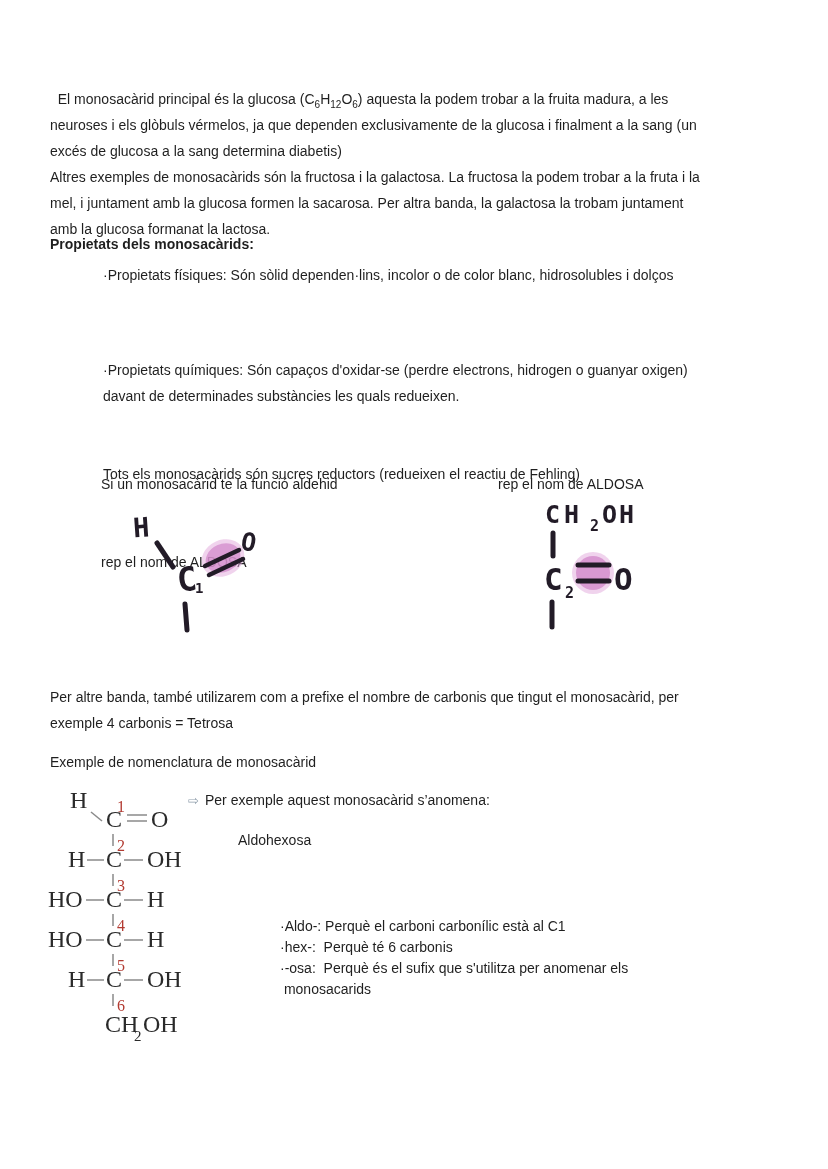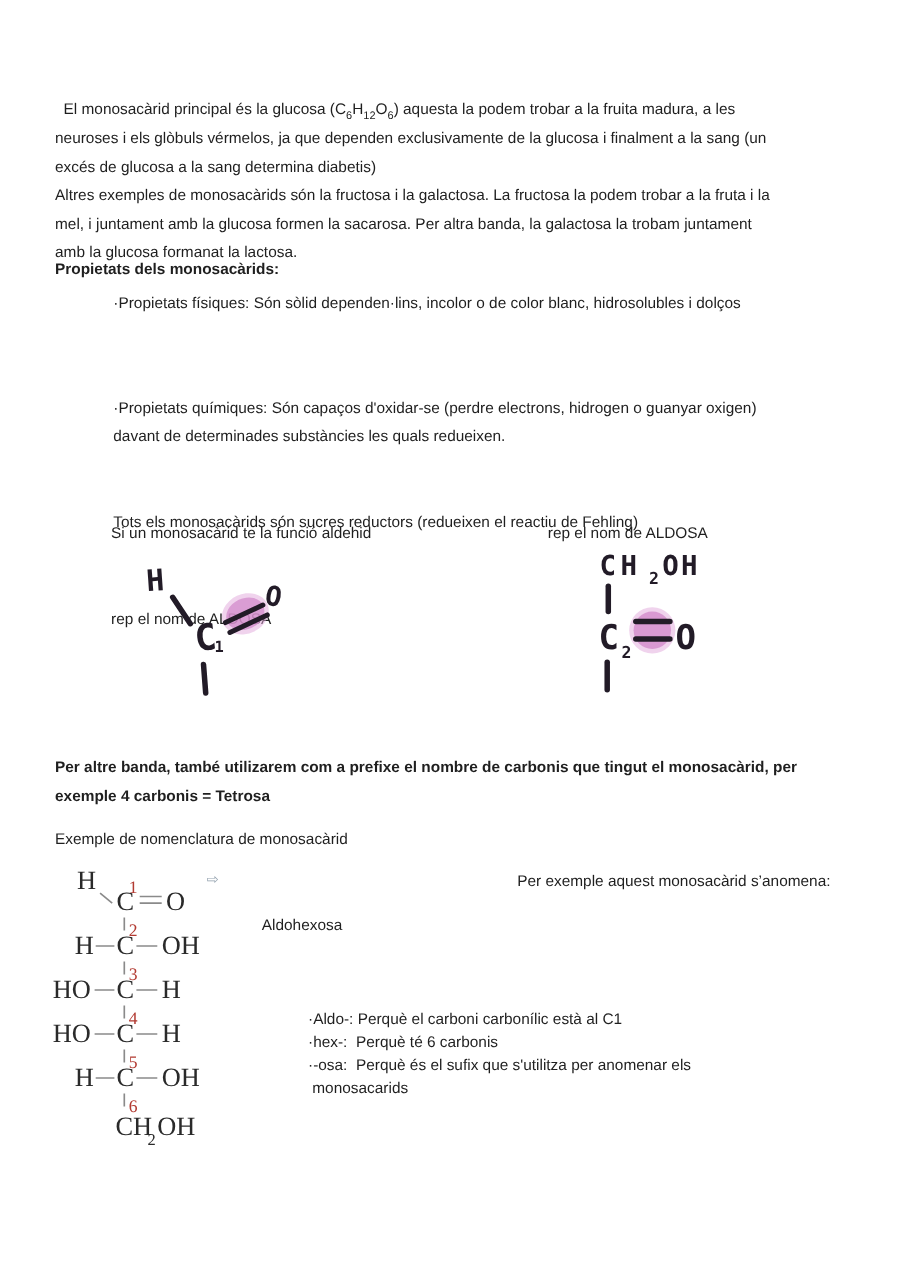--- a/index.html
+++ b/index.html
@@ -78,21 +78,21 @@
   <text class="hand" x="4" y="94" font-size="31">C</text>
   <text class="hand" x="25" y="102" font-size="15">2</text>
   <g>
     <line class="ink" x1="38" y1="69" x2="69" y2="69" stroke-width="5"></line>
     <line class="ink" x1="38" y1="85" x2="69" y2="85" stroke-width="5"></line>
   </g>
   <text class="hand" x="74" y="94" font-size="31">O</text>
   <line class="ink" x1="12" y1="106" x2="12" y2="131" stroke-width="5"></line>
 </svg>
 
-<div class="abs txt" style="left:50px;top:684px;width:766px;font-weight:bold;">Per altre banda, també utilizarem com a prefixe el nombre de carbonis que tingut el monosacàrid, per
+<div class="abs txt" style="left:50px;top:684px;width:766px;">Per altre banda, també utilizarem com a prefixe el nombre de carbonis que tingut el monosacàrid, per
 exemple 4 carbonis = Tetrosa</div>
 
 <div class="abs txt" style="left:50px;top:749px;">Exemple de nomenclatura de monosacàrid</div>
 
 <svg class="abs" style="left:40px;top:782px;" width="180" height="280" viewBox="0 0 180 280">
 
   <g>
     <line class="bond" x1="51" y1="30" x2="62" y2="39"></line>
     <line class="bond" x1="87" y1="33" x2="107" y2="33"></line>
     <line class="bond" x1="87" y1="39" x2="107" y2="39"></line>
@@ -138,20 +138,20 @@
     <text class="serif" x="107" y="205">OH</text>
     <text class="serif" x="65" y="250">CH</text>
     <text class="serif" x="94" y="259" font-size="15">2</text>
     <text class="serif" x="103" y="250">OH</text>
   </g>
 </svg>
 
 <div class="abs" style="left:188px;top:791px;">
   <span class="arrow">⇨</span>
 </div>
-<div class="abs txt" style="left:195px;top:787px;width:560px;text-align:right;">Per exemple aquest monosacàrid s’anomena:</div>
+<div class="abs txt" style="left:205px;top:787px;width:560px;">Per exemple aquest monosacàrid s’anomena:</div>
 <div class="abs txt" style="left:238px;top:827px;">Aldohexosa</div>
 <div class="abs" style="left:280px;top:916px;width:440px;font-size:14px;line-height:21px;">
   <span class="blk txt" style="line-height:21px;">·Aldo-: Perquè el carboni carbonílic està al C1</span>
   <span class="blk txt" style="line-height:21px;">·hex-:  Perquè té 6 carbonis</span>
   <span class="blk txt" style="line-height:21px;">·-osa:  Perquè és el sufix que s'utilitza per anomenar els
  monosacarids</span>
 </div>
 
 </body></html>

